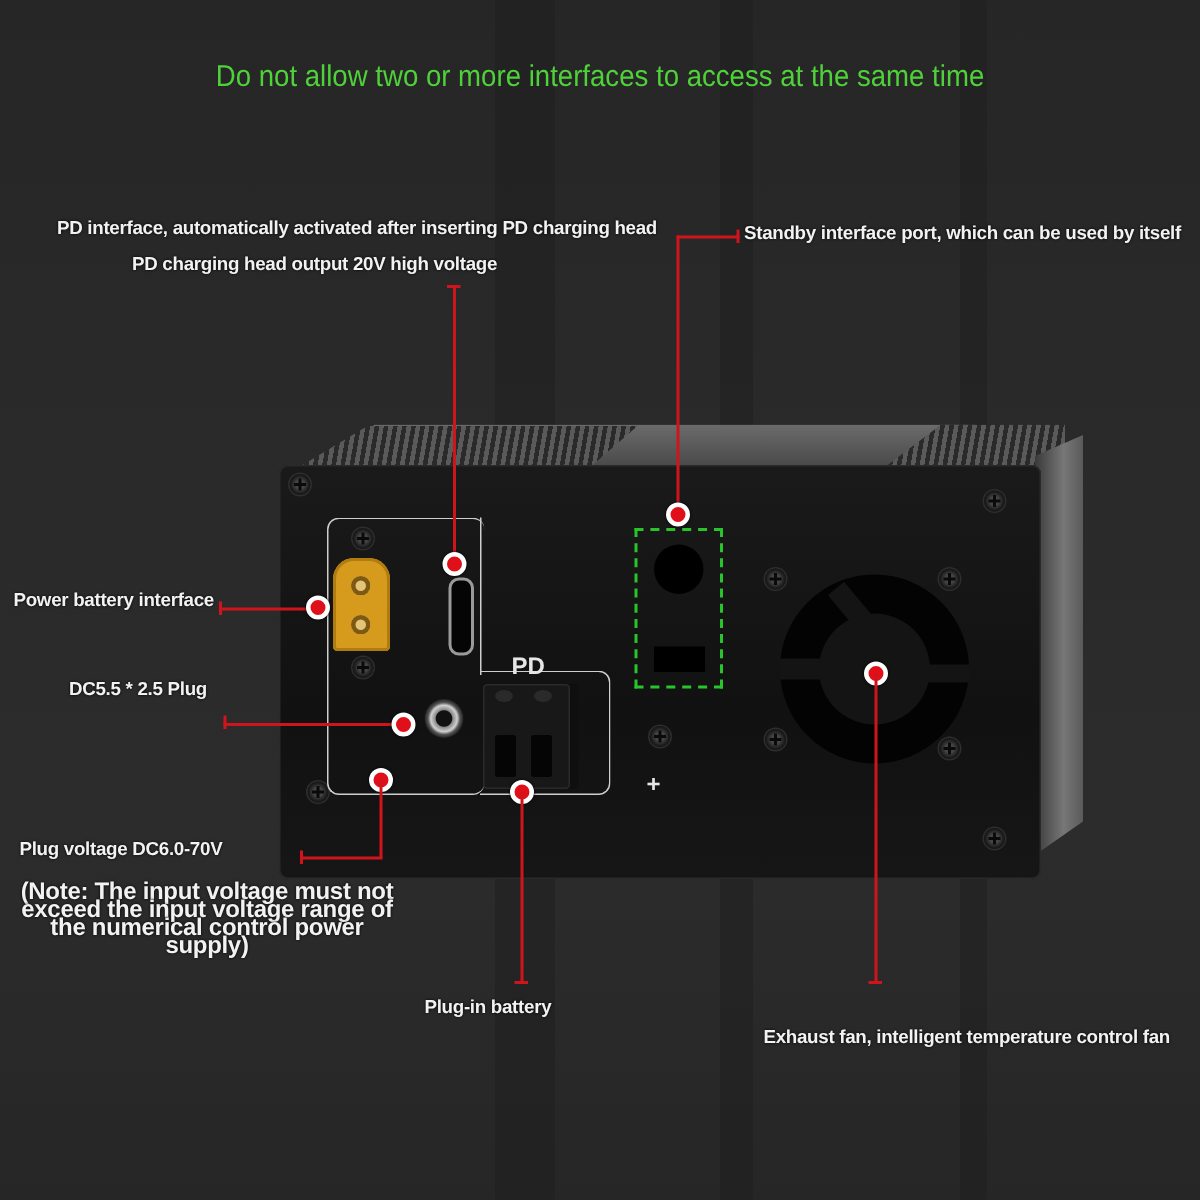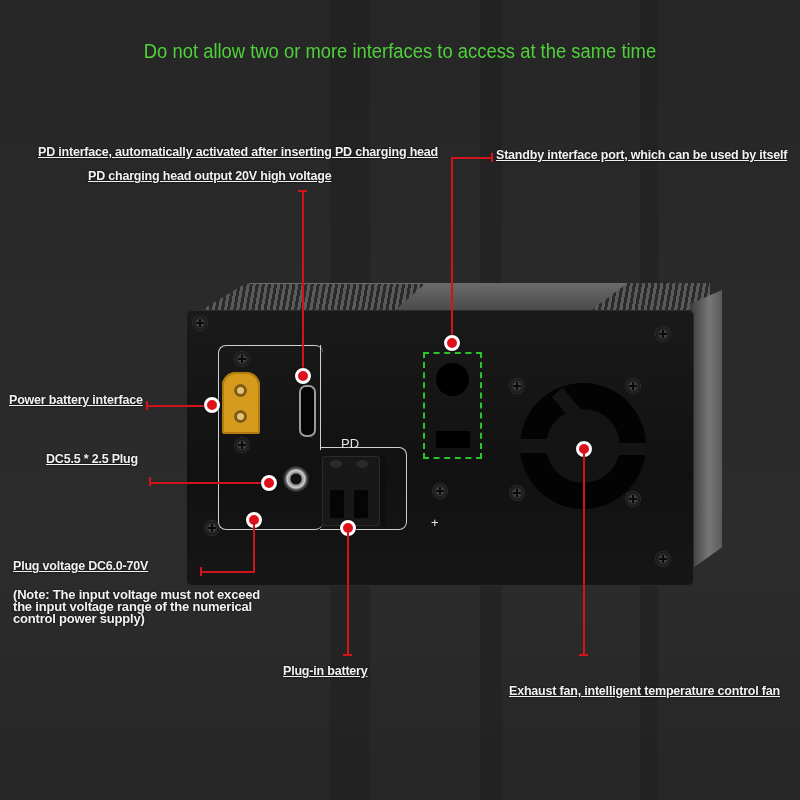--- a/index.html
+++ b/index.html
@@ -3,23 +3,23 @@
 <meta charset="utf-8">
 <style>
   html,body{margin:0;padding:0;}
   body{width:800px;height:800px;position:relative;overflow:hidden;
     background:linear-gradient(180deg,#262626 0%,#2a2a2a 40%,#2c2c2c 70%,#262626 100%);
     font-family:"Liberation Sans",sans-serif;}
   .bgpillar{position:absolute;top:0;height:800px;background:#1f1f1f;opacity:.55;}
   .warning{position:absolute;left:0;width:800px;top:40px;text-align:center;
     font-size:20px;color:#4fd13a;letter-spacing:0;transform:scaleX(.92);}
   .label{position:absolute;color:#f2f2f2;font-size:12.5px;font-weight:bold;
-    text-shadow:0 0 2px #000;white-space:nowrap;letter-spacing:-0.2px;text-decoration:underline;}
-  .note{position:absolute;color:#f2f2f2;font-size:13px;font-weight:bold;line-height:12px;
-    width:250px;text-shadow:0 0 2px #000;letter-spacing:-0.2px;}
+    text-shadow:0 0 2px #000;white-space:nowrap;letter-spacing:-0.2px;}
+  .note{position:absolute;color:#f2f2f2;font-size:16px;font-weight:bold;line-height:12px;
+    width:250px;text-shadow:0 0 2px #000;letter-spacing:-0.2px;text-align:center;}
   .line{position:absolute;background:#d0141c;}
   .cap-v{position:absolute;width:2px;height:9px;background:#d0141c;}
   .cap-h{position:absolute;width:9px;height:2px;background:#d0141c;}
   .dot{position:absolute;width:10px;height:10px;border-radius:50%;background:#e0101a;
     border:3px solid #fff;box-shadow:0 0 2px #000;transform:translate(-8px,-8px);}
   
   .top{position:absolute;left:190px;top:283px;width:520px;height:40px;
     background:linear-gradient(180deg,#6b6b6b,#3b3b3b);
     clip-path:polygon(0 100%,60px 0,460px 0,520px 100%);}
   .fins{position:absolute;background:repeating-linear-gradient(100deg,#2a2a2a 0 3px,#5a5a5a 3px 6px);}
@@ -34,21 +34,21 @@
     box-shadow:0 0 0 1px #2e2e2e;}
   .screw::before,.screw::after{content:"";position:absolute;left:6px;top:3px;width:2px;height:8px;background:#0a0a0a;}
   .screw::after{transform:rotate(90deg);}
   .panel-outline{position:absolute;border:1.5px solid #cfcfcf;}
   .xt60{position:absolute;left:222px;top:372px;width:38px;height:62px;background:#d69a1c;
     border-radius:14px 14px 3px 3px;box-shadow:inset 0 0 0 2px #b07c10;}
   .xt60 i{position:absolute;left:12px;width:13px;height:13px;border-radius:50%;
     background:#e4c37a;box-shadow:inset 0 0 0 3px #7d5a10;}
   .usbc{position:absolute;left:299px;top:385px;width:13px;height:48px;border-radius:7px;
     border:2px solid #9a9a9a;background:#050505;}
-  .silk{position:absolute;color:#e6e6e6;font-weight:normal;font-size:13px;padding-left:48px;}
+  .silk{position:absolute;color:#e6e6e6;font-weight:bold;font-size:16px;padding-left:48px;}
   .dcjack{position:absolute;left:283px;top:466px;width:26px;height:26px;border-radius:50%;
     background:radial-gradient(circle,#111 0 28%,#8a8a8a 32%,#cfcfcf 48%,#555 58%,#1a1a1a 72%);}
   .term{position:absolute;left:322px;top:456px;width:58px;height:70px;background:#181818;
     border-radius:3px;box-shadow:6px 0 0 #0f0f0f, inset 0 0 0 1px #2a2a2a;}
   .term i{position:absolute;top:34px;width:14px;height:28px;background:#050505;border-radius:2px;}
   .term b{position:absolute;top:4px;width:12px;height:8px;background:#2a2a2a;border-radius:50%;}
   .standby{position:absolute;left:423px;top:352px;width:55px;height:103px;border:2.5px dashed #29c42b;}
   .hole{position:absolute;background:#000;}
   .fan{position:absolute;left:520px;top:383px;width:126px;height:126px;border-radius:50%;
     background:#030303;}

